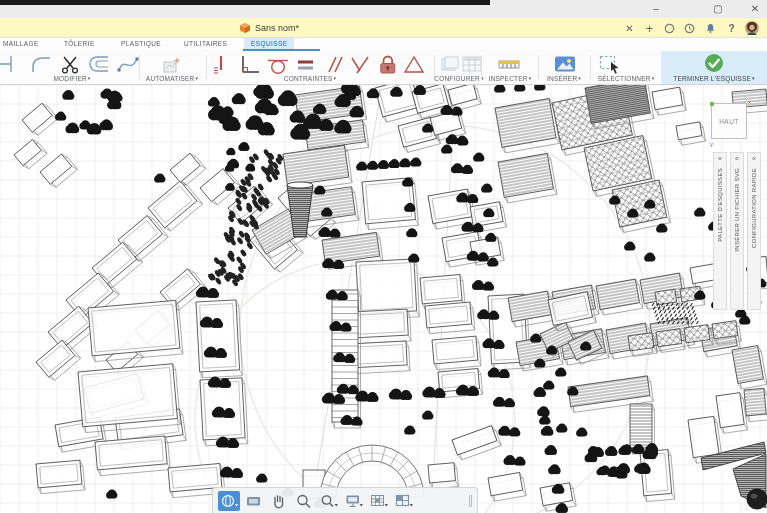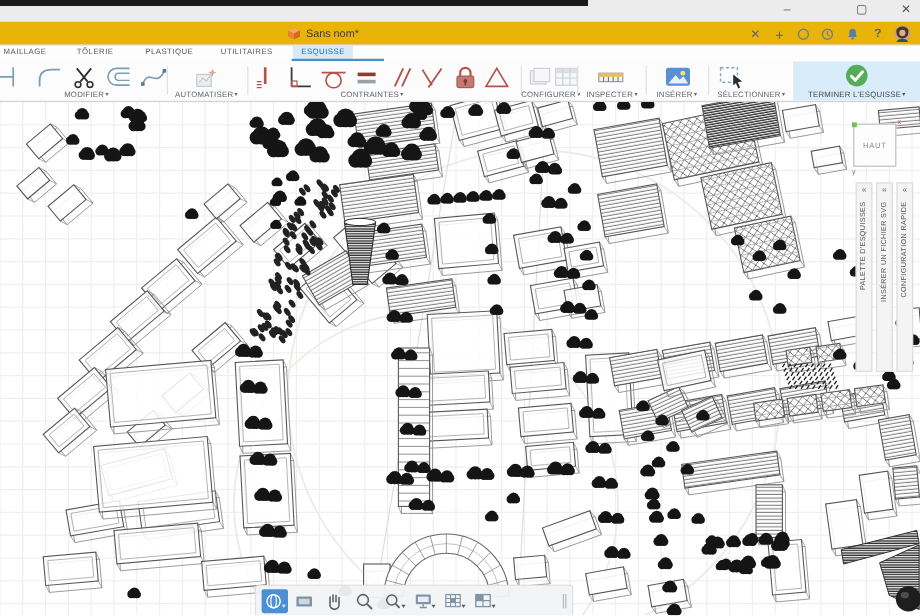--- a/index.html
+++ b/index.html
@@ -6,21 +6,21 @@
   html,body { width:767px; height:513px; overflow:hidden; }
   body { position:relative; font-family:"Liberation Sans",sans-serif; background:#fff; }
   .abs { position:absolute; }
 
   
   .titlebar { left:0; top:0; width:767px; height:18px; background:#ececec; }
   .dark-strip { left:0; top:0; width:490px; height:5px; background:#1a1a1a; }
   .winbtn { top:1px; width:16px; height:15px; font-size:10px; color:#555; text-align:center; line-height:15px; cursor:default; }
 
   
-  .tabstrip { left:0; top:18px; width:767px; height:20px; background:#eab308; border-bottom:1px solid #dddfe2; }
+  .tabstrip { left:0; top:18px; width:767px; height:20px; background:#fef9c3; border-bottom:1px solid #dddfe2; }
   .doc-tab { left:232px; top:0; height:20px; display:flex; align-items:center; gap:5px; padding:0 8px; }
   .doc-title { font-size:9px; color:#3c3c3c; }
   .strip-ic { top:3px; width:15px; height:15px; display:flex; align-items:center; justify-content:center; font-size:10px; color:#5f6368; }
 
   
   .menubar { left:0; top:38px; width:767px; height:13px; background:#fdfdfd; }
   .mtab { top:2px; font-size:6.5px; letter-spacing:.4px; color:#5a5a5a; white-space:nowrap; }
   .mtab.active { top:0; height:13px; padding:2px 7px 0 7px; background:#d8eaf8; color:#1b6ca8; }
   .esq-underline { left:243px; top:10.5px; width:77px; height:2.5px; background:#4a90c8; }
 

